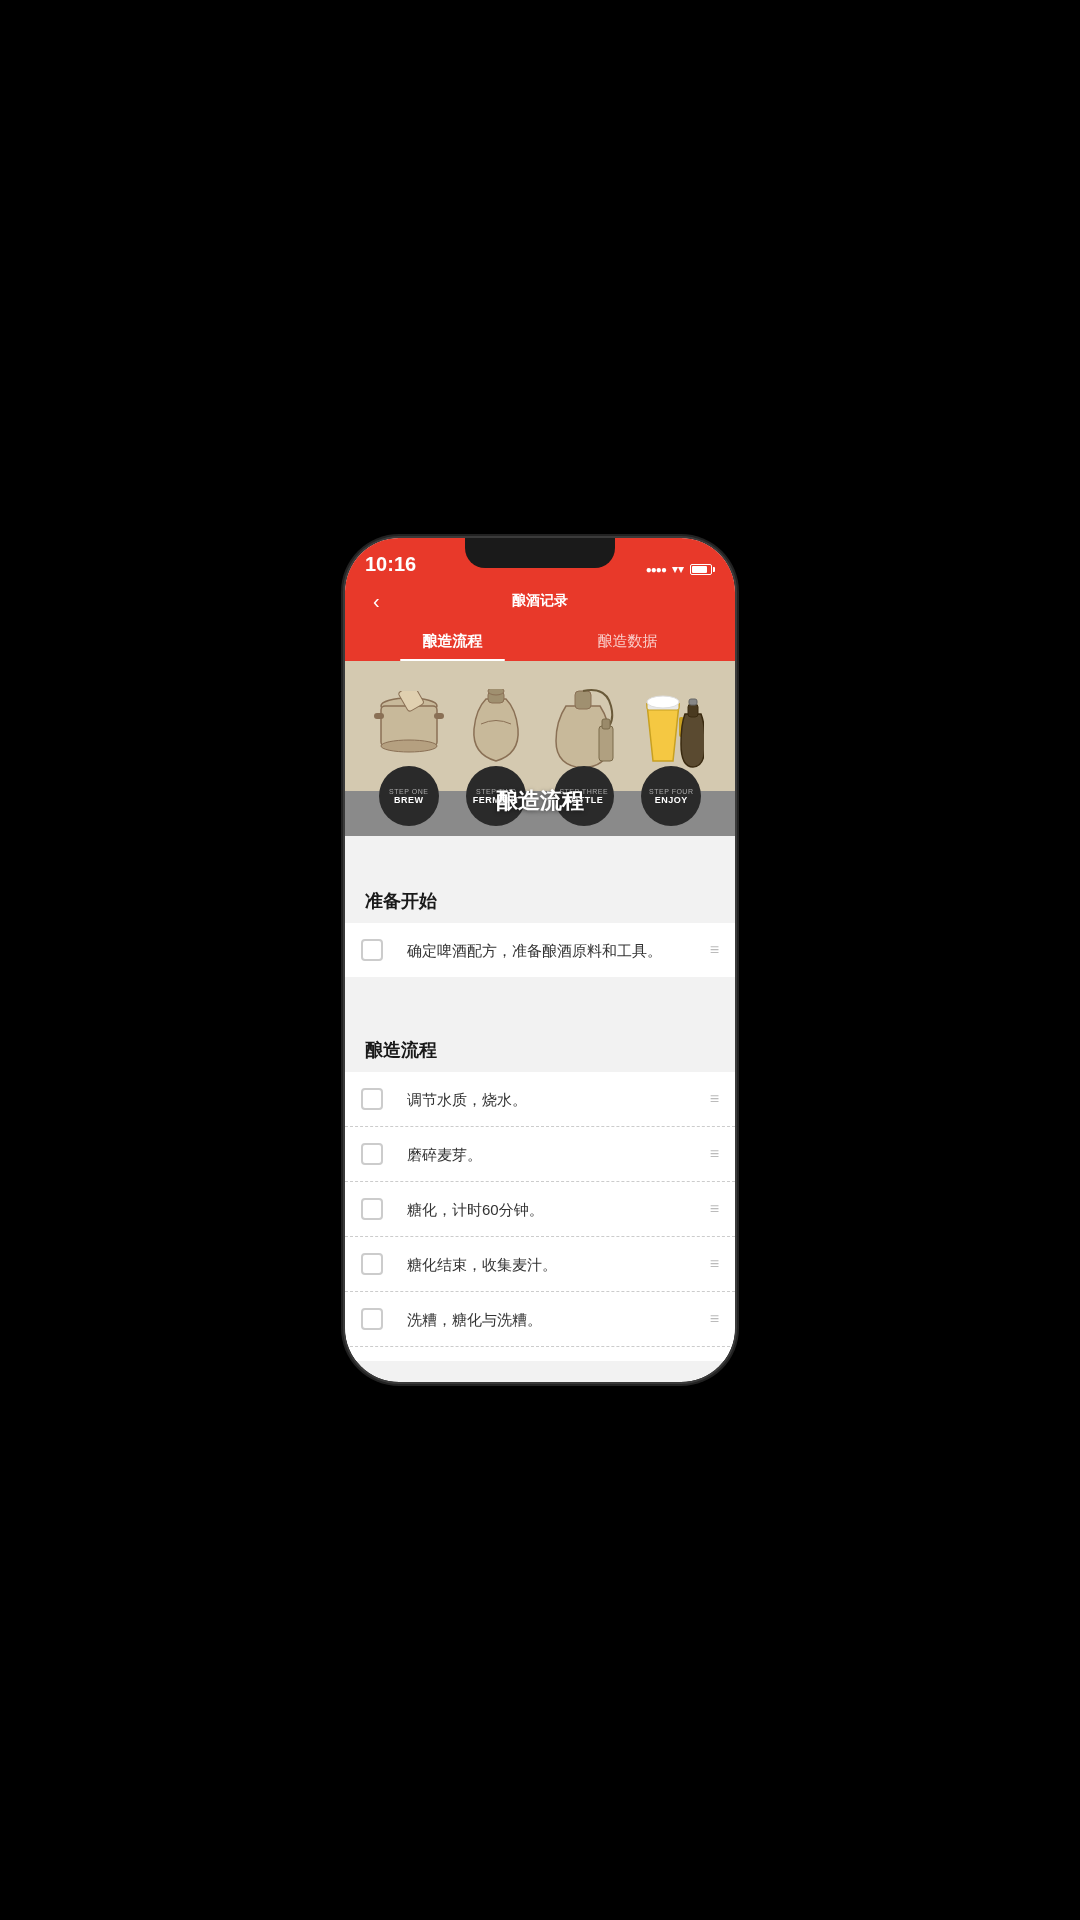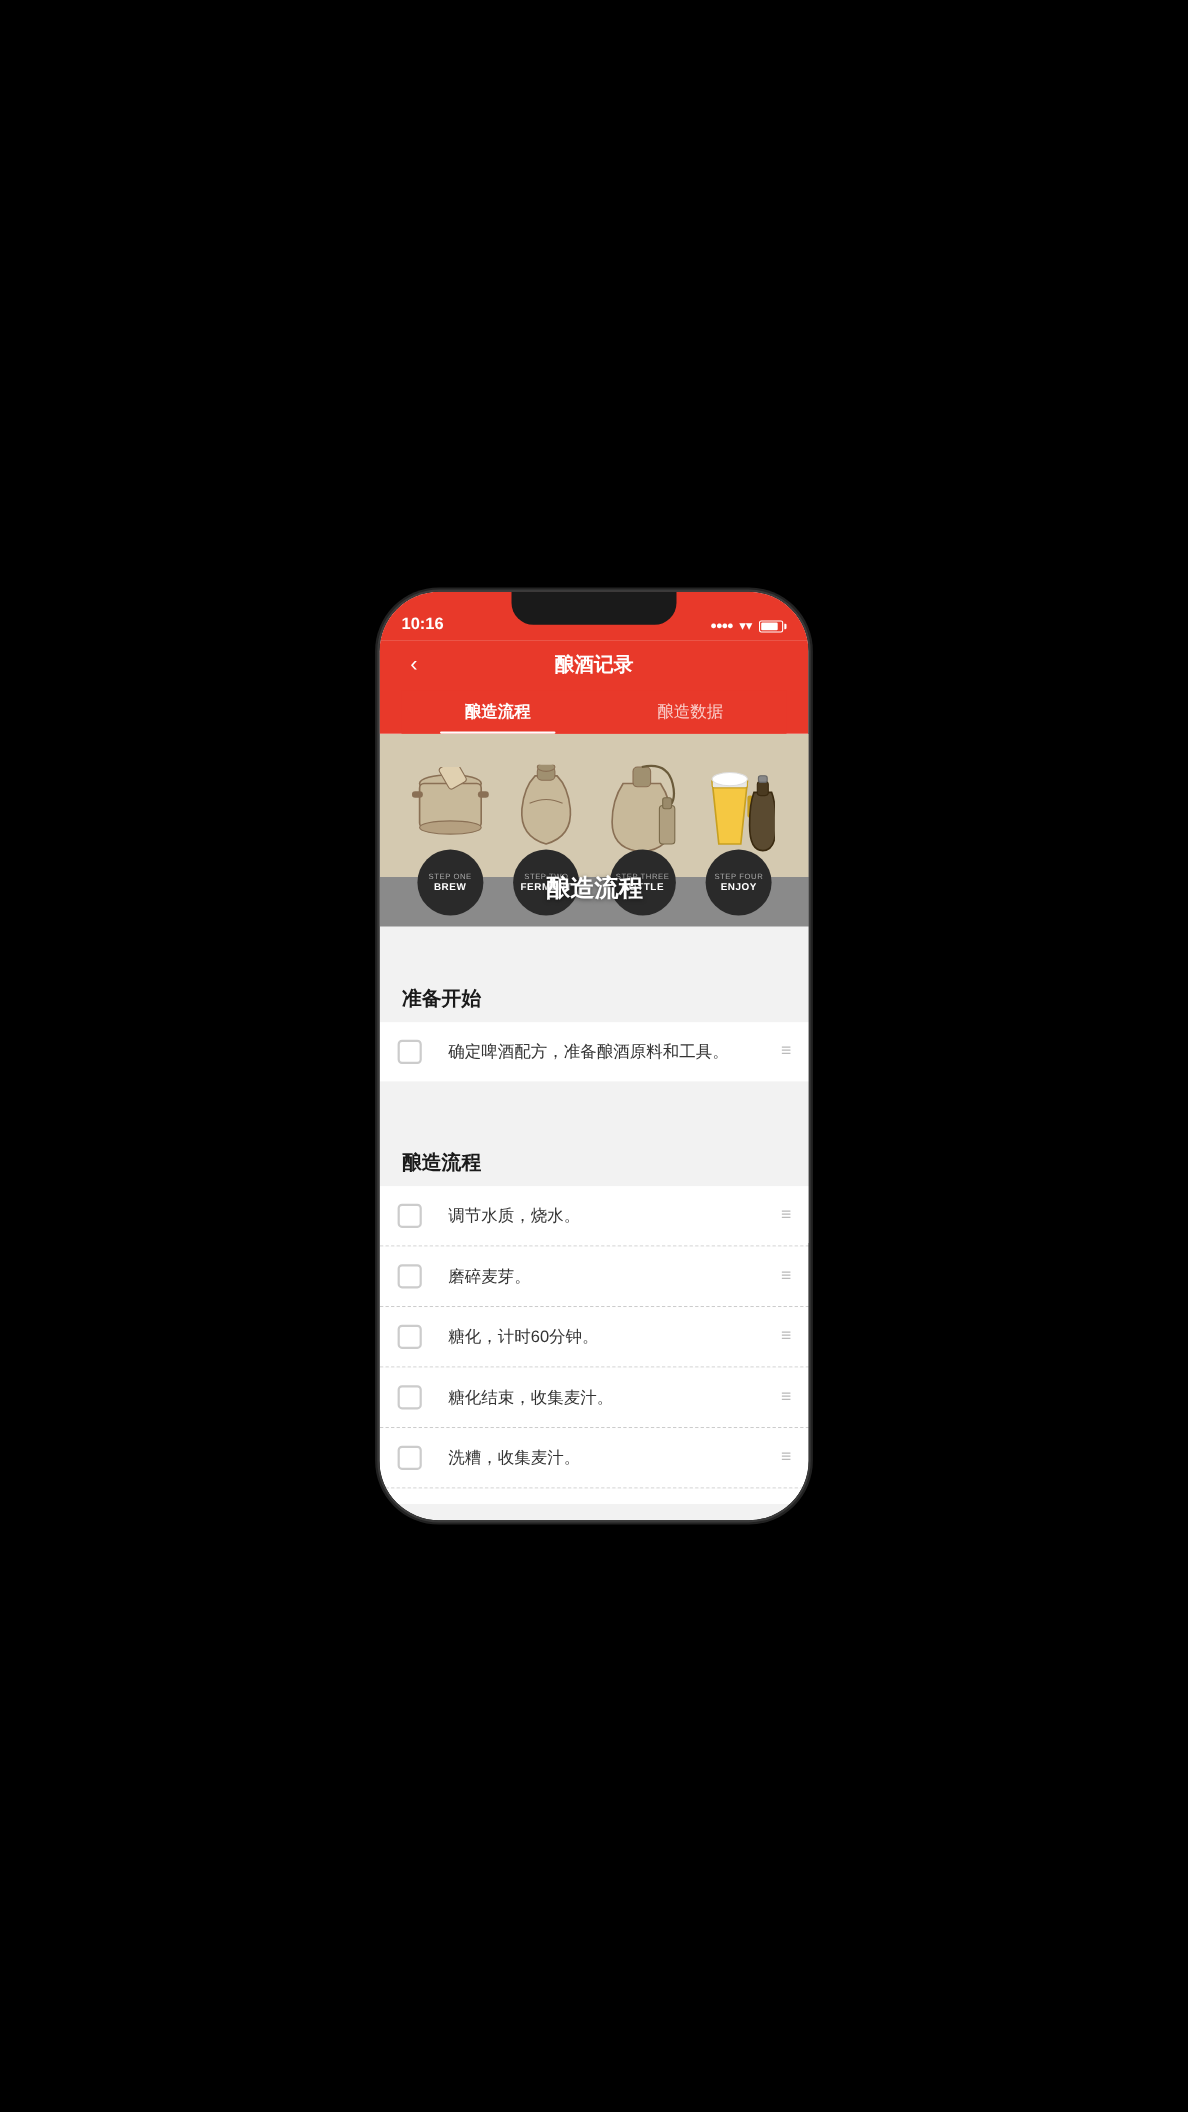--- a/index.html
+++ b/index.html
@@ -39,21 +39,21 @@
       display: flex;
       align-items: flex-end;
       padding: 0 20px 6px;
       justify-content: space-between;
       position: relative;
       z-index: 10;
     }
 
     .status-time {
       color: white;
-      font-size: 15px;
+      font-size: 20px;
       font-weight: 600;
     }
 
     .status-icons {
       display: flex;
       align-items: center;
       gap: 6px;
     }
 
     .status-icons span {
@@ -92,21 +92,21 @@
       position: absolute;
       left: 0;
       color: white;
       font-size: 20px;
       cursor: pointer;
       padding: 4px 8px;
     }
 
     .header-title {
       color: white;
-      font-size: 18px;
+      font-size: 14px;
       font-weight: 600;
     }
 
     
     .tabs {
       display: flex;
       background: #e8392a;
     }
 
     .tab {
@@ -462,21 +462,21 @@
           <div class="item-text">糖化，计时60分钟。</div>
           <div class="drag-handle">≡</div>
         </div>
         <div class="checklist-item">
           <div class="checkbox"></div>
           <div class="item-text">糖化结束，收集麦汁。</div>
           <div class="drag-handle">≡</div>
         </div>
         <div class="checklist-item">
           <div class="checkbox"></div>
-          <div class="item-text">洗糟，收集麦汁。</div>
+          <div class="item-text">洗糟，糖化与洗糟。</div>
           <div class="drag-handle">≡</div>
         </div>
         <div class="checklist-item">
           <div class="checkbox"></div>
           <div class="drag-handle">≡</div>
         </div>
       </div>
 
       <div class="section-divider"></div>
 

